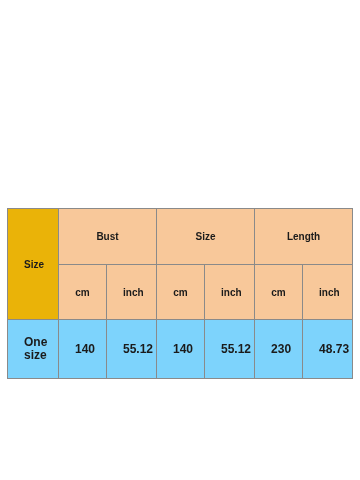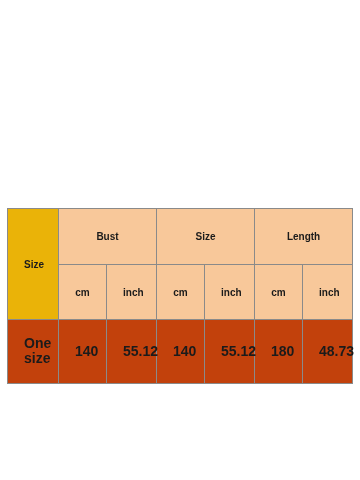--- a/index.html
+++ b/index.html
@@ -54,23 +54,23 @@
     font-size: 9.5px;
   }
 
   td.sizecell {
     background: #eab308;
     height: 45px;
     font-size: 10.5px;
   }
 
   tr.datarow td {
-    background: #c2410c;
+    background: #7dd3fc;
     height: 22px;
-    font-size: 14px;
+    font-size: 12px;
   }
 
   td.rowlabel {
     font-size: 10px;
   }
 
   
   col.c-size   { width: 51px; }
   col.c-cm     { width: 48px; }
   col.c-inch   { width: 50px; }
@@ -103,18 +103,18 @@
         <td class="hdr unit">inch</td>
         <td class="hdr unit">cm</td>
         <td class="hdr unit">inch</td>
       </tr>
       <tr class="datarow">
         <td class="rowlabel">One size</td>
         <td>140</td>
         <td>55.12</td>
         <td>140</td>
         <td>55.12</td>
-        <td>180</td>
+        <td>230</td>
         <td>48.73</td>
       </tr>
     </tbody>
   </table>
 </div>
 
 </body></html>

